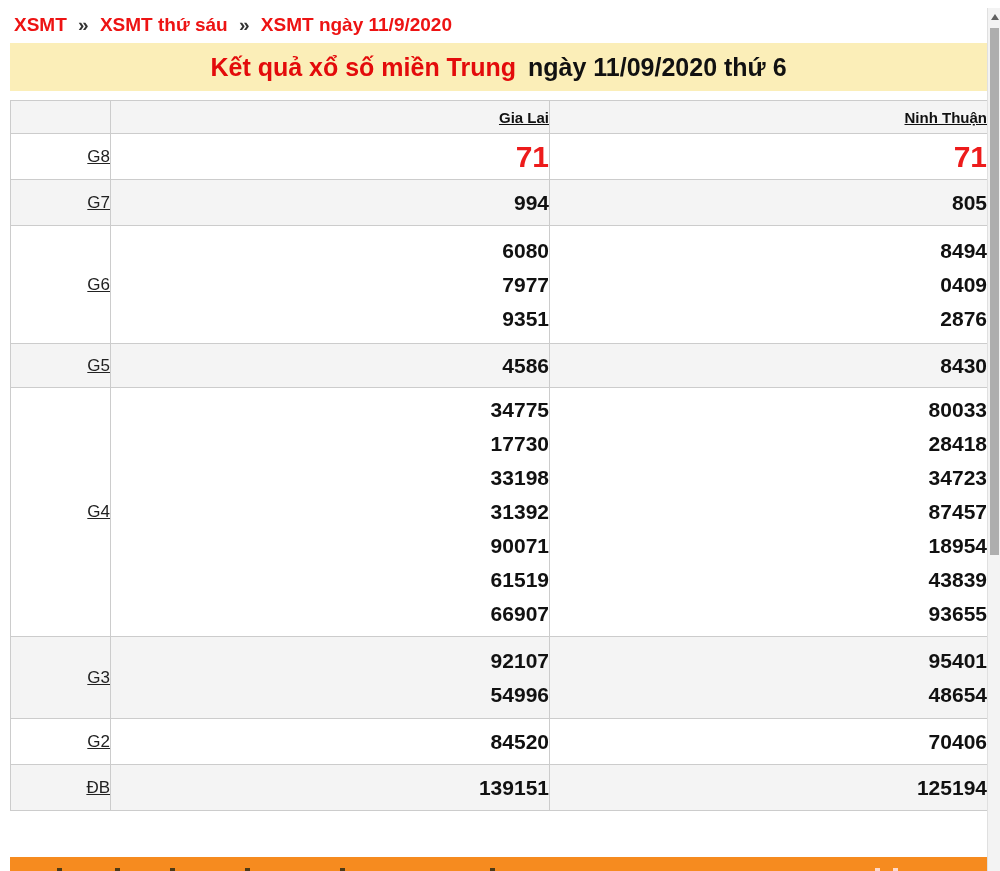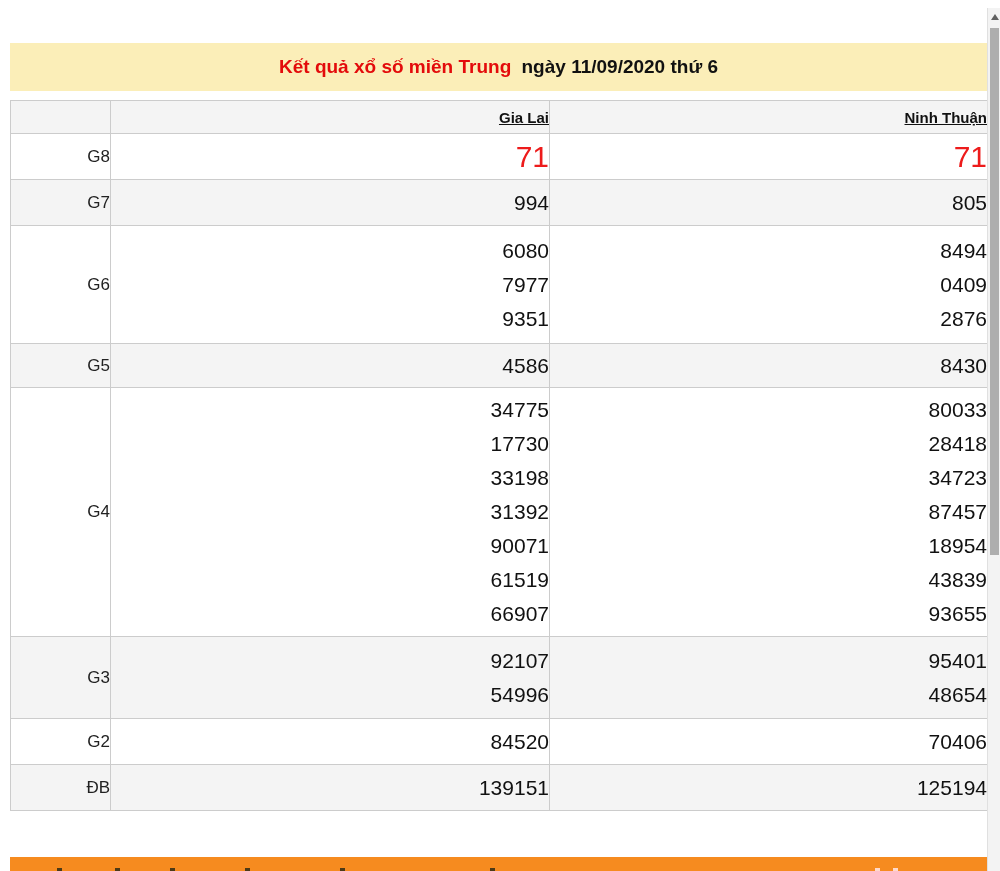--- a/index.html
+++ b/index.html
@@ -9,21 +9,21 @@
 
   
   .breadcrumb { position:absolute; left:14px; top:14px; height:26px;
                 font-size:19px; font-weight:bold; white-space:nowrap; }
   .breadcrumb .crumb { color:#ed1313; text-decoration:none; cursor:pointer; }
   .breadcrumb .sep { color:#333; margin:0 6px; font-weight:bold; }
 
   
   .banner { position:absolute; left:10px; top:43px; width:977px; height:48px;
             background:#fbeeb8; text-align:center; line-height:48px;
-            font-size:19px; font-weight:bold; }
+            font-size:25px; font-weight:bold; }
   .banner .t-red { color:#e30b0b; }
   .banner .t-black { color:#111; margin-left:5px; }
 
   
   table.results { position:absolute; left:10px; top:100px; width:977px;
                   border-collapse:collapse; table-layout:fixed; }
   table.results td { border:1px solid #ccc; text-align:right; vertical-align:middle; }
   table.results thead tr { height:33px; background:#f4f4f4; }
   .col-head { font-size:15px; font-weight:bold; color:#111;
               text-decoration:underline; cursor:pointer; }
@@ -31,22 +31,22 @@
   tbody tr:nth-child(odd)  { background:#fff; }
   tbody tr:nth-child(1) { height:46px; }
   tbody tr:nth-child(2) { height:46px; }
   tbody tr:nth-child(3) { height:118px; }
   tbody tr:nth-child(4) { height:44px; }
   tbody tr:nth-child(5) { height:249px; }
   tbody tr:nth-child(6) { height:82px; }
   tbody tr:nth-child(7) { height:46px; }
   tbody tr:nth-child(8) { height:46px; }
   tbody tr:nth-child(9) { height:43px; }
-  .prize-label { font-size:17px; color:#222; }
-  .num { font-size:21px; font-weight:normal; color:#111; line-height:34px; }
+  .prize-label { font-size:17px; color:#222;text-decoration:underline; }
+  .num { font-size:21px; font-weight:bold; color:#111; line-height:34px; }
   tbody tr:nth-child(1) .num,
   tbody tr:nth-child(9) .num { font-size:30px; color:#ed1b1b; line-height:36px; }
 
   
   .orange-bar { position:absolute; left:10px; top:857px; width:977px; height:14px;
                 background:#f68b1f; overflow:hidden; }
   .speck { position:absolute; bottom:0; width:5px; height:3px; background:#4d3a17; }
   .speck.light { background:#ffd9ca; }
 
   
@@ -56,20 +56,27 @@
                  border-left:4px solid transparent; border-right:4px solid transparent;
                  border-bottom:6px solid #606060; }
   .sb-thumb { position:absolute; left:2px; top:20px; width:9px; height:527px;
               background:#aeaeae; }
 </style>
 </head>
 <body>
 
 <div class="stage">
 
+  <div class="breadcrumb">
+    <span class="crumb">XSMT</span>
+    <span class="sep">»</span>
+    <span class="crumb">XSMT thứ sáu</span>
+    <span class="sep">»</span>
+    <span class="crumb">XSMT ngày 11/9/2020</span>
+  </div>
 
   <div class="banner">
     <span class="t-red">Kết quả xổ số miền Trung</span>
     <span class="t-black">ngày 11/09/2020 thứ 6</span>
   </div>
 
   <table class="results">
     <colgroup>
         <col style="width:100px">
         <col style="width:439px">

